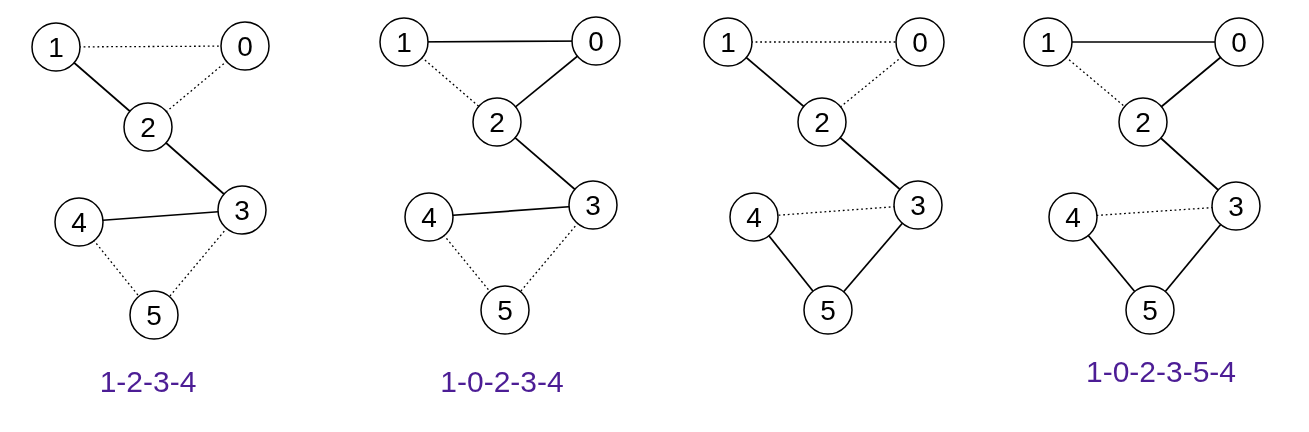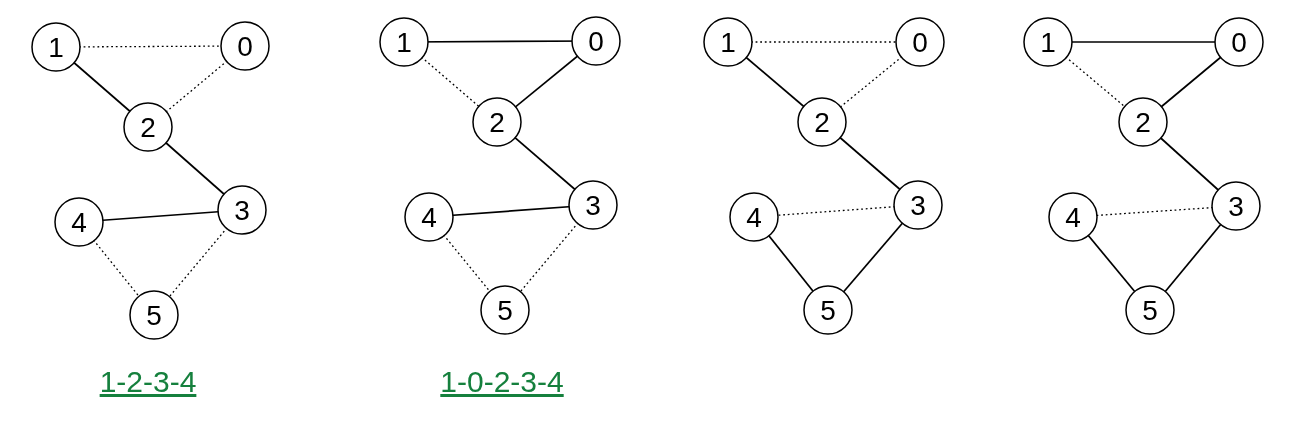--- a/index.html
+++ b/index.html
@@ -18,23 +18,22 @@
   #diagram-svg {
     position: absolute;
     left: 0;
     top: 0;
   }
   .path-label {
     position: absolute;
     transform: translateX(-50%);
     font-size: 30px;
     line-height: 1.1;
-    color: #15803d;
+    color: #4c1d95;
     white-space: nowrap;
-    text-decoration: underline;
   }
   svg text.node-label {
     font-family: "Liberation Sans", sans-serif;
     font-size: 28px;
     fill: #000000;
   }
 </style>
 </head>
 <body>
 
@@ -120,13 +119,14 @@
         <circle cx="1236" cy="206" r="24" fill="#ffffff" stroke="#000000" stroke-width="1.5"></circle>
         <text x="1236" y="206" text-anchor="middle" dominant-baseline="central" class="node-label">3</text>
         <circle cx="1073" cy="217" r="24" fill="#ffffff" stroke="#000000" stroke-width="1.5"></circle>
         <text x="1073" y="217" text-anchor="middle" dominant-baseline="central" class="node-label">4</text>
         <circle cx="1150" cy="310" r="24" fill="#ffffff" stroke="#000000" stroke-width="1.5"></circle>
         <text x="1150" y="310" text-anchor="middle" dominant-baseline="central" class="node-label">5</text>
       </g>
     </svg>
   <div class="path-label" style="left: 148px; top: 365px;">1-2-3-4</div>
   <div class="path-label" style="left: 502px; top: 365px; text-align: center;">1-0-2-3-4</div>
+  <div class="path-label" style="left: 1161px; top: 355px;">1-0-2-3-5-4</div>
 </div>
 
 </body></html>

